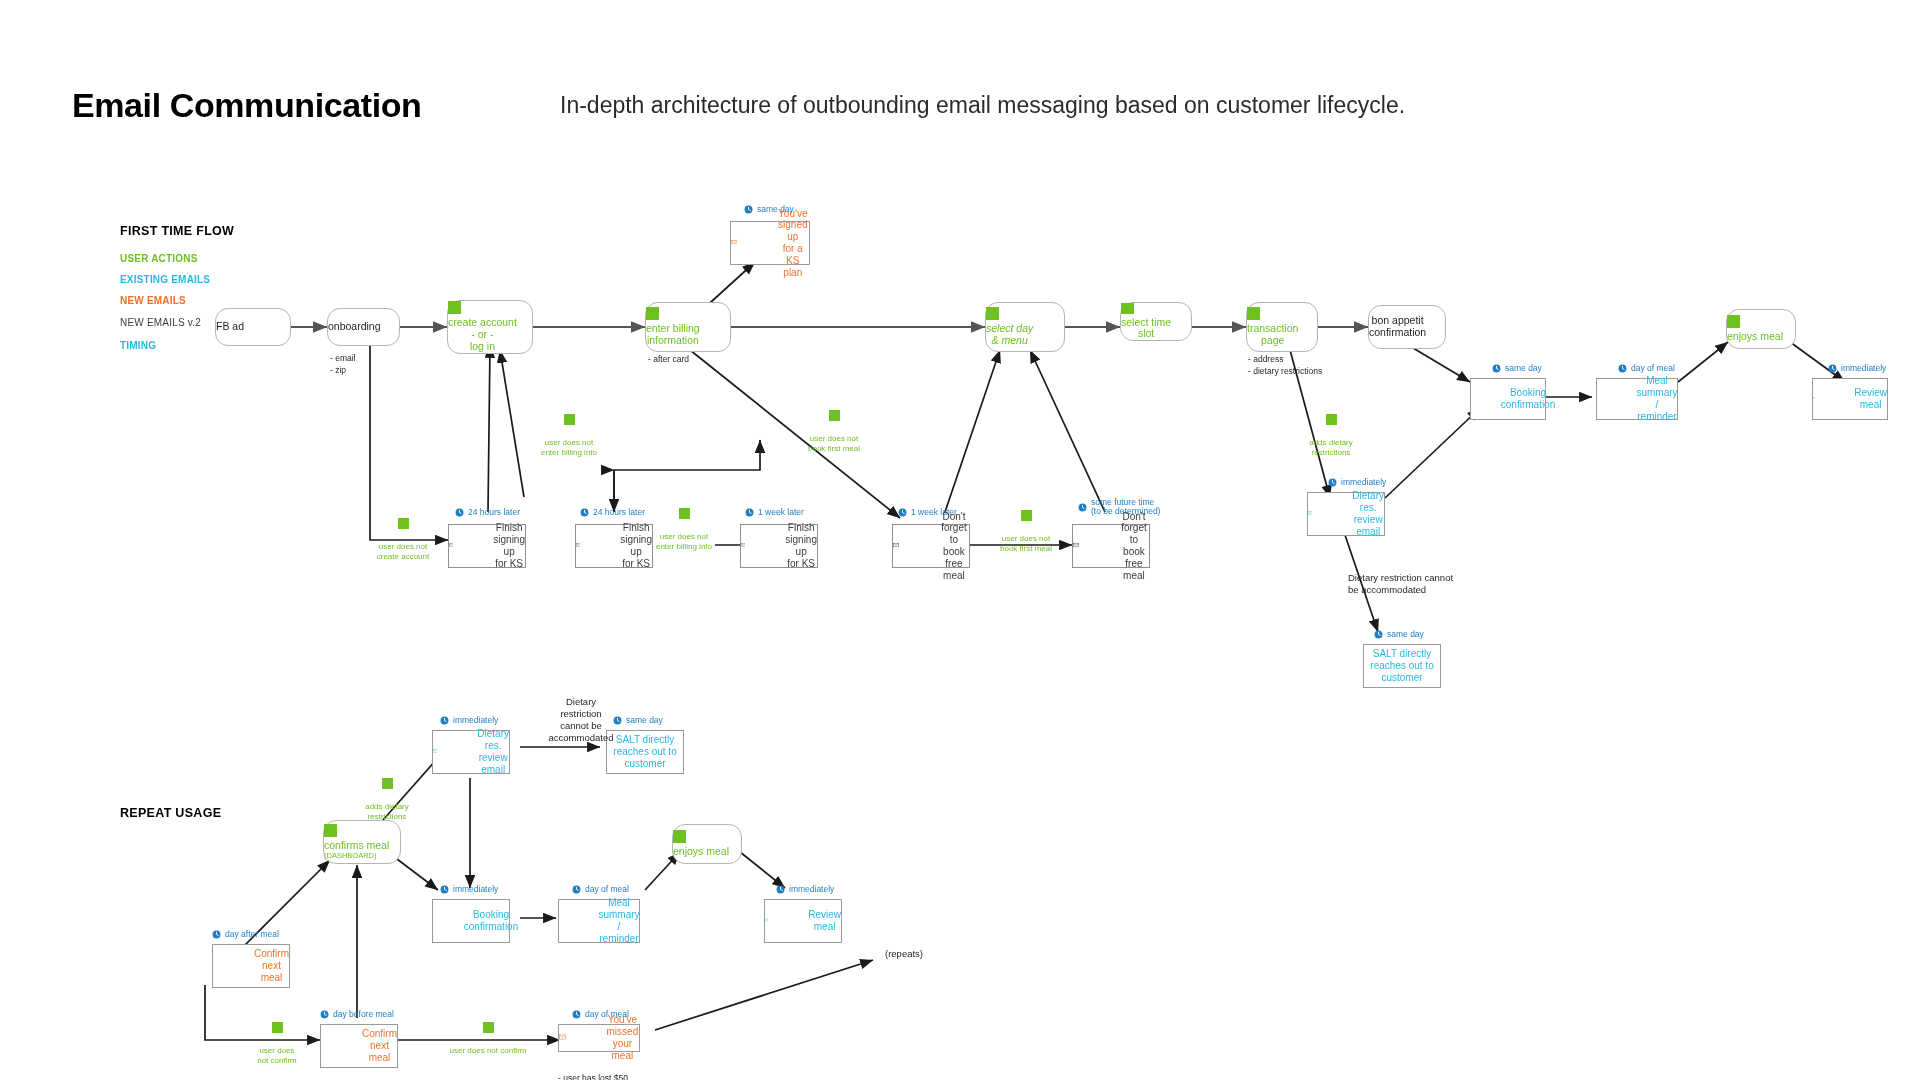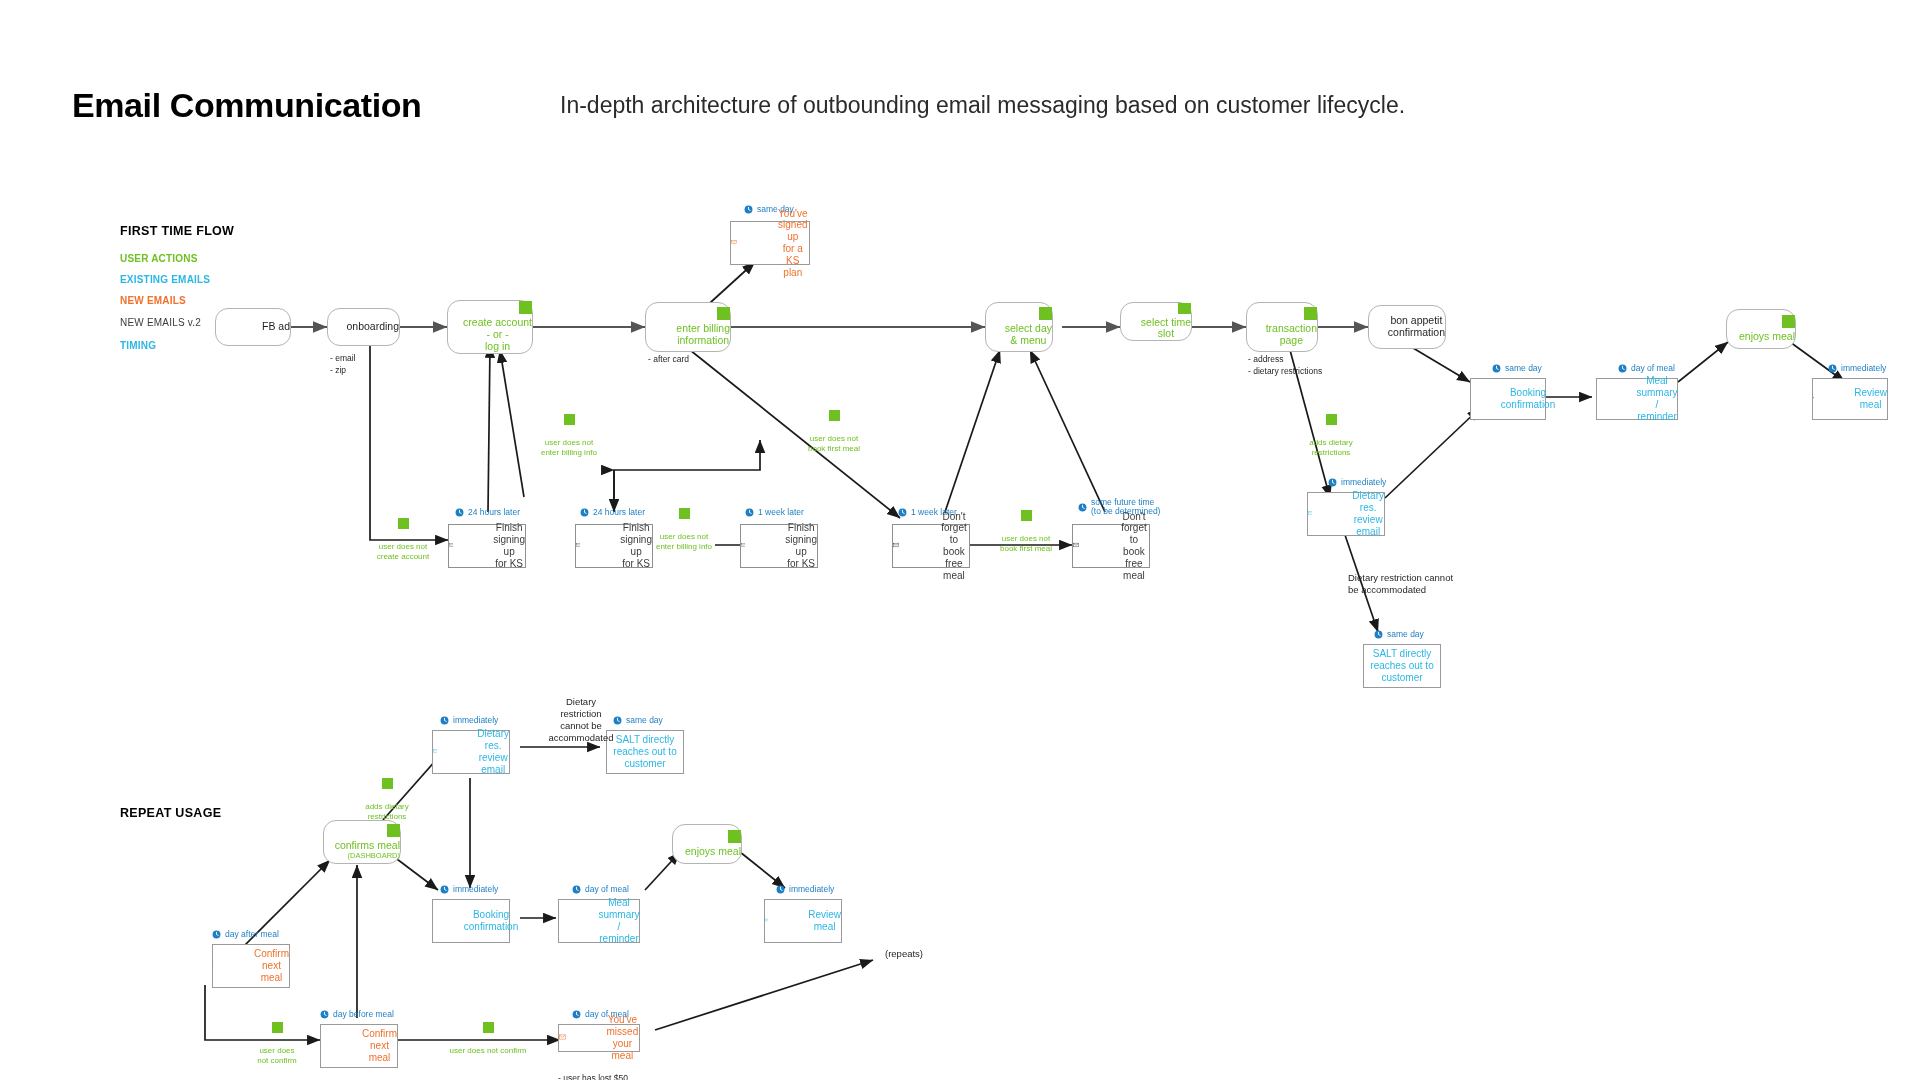--- a/index.html
+++ b/index.html
@@ -32,21 +32,21 @@
     position:absolute;font-size:10px;font-weight:600;letter-spacing:0.2px;
     white-space:nowrap;
   }
 
   
   .node{position:absolute;box-sizing:border-box;}
 
   
   .bubble{
     border:1.3px solid #b4b4b4;border-radius:13px;background:#fff;
-    display:flex;flex-direction:column;align-items:flex-end;justify-content:center;
+    display:flex;flex-direction:column;align-items:flex-start;justify-content:center;
     text-align:center;line-height:1.12;
   }
   .bubble .swatch{
     width:13px;height:13px;background:#6ec121;margin-bottom:3px;display:block;
   }
   .bubble .txt{font-size:10.5px;color:#6ec121;white-space:pre-line;}
   .bubble.plain .txt{color:#231f20;font-size:10.5px;}
   .bubble .sub{font-size:7.5px;color:#6ec121;}
 
   
@@ -212,21 +212,21 @@
 log in</span>
   </div>
 
   <div class="node bubble" style="left:645px;top:302px;width:86px;height:50px;">
     <span class="swatch"></span>
     <span class="txt">enter billing
 information</span>
   </div>
   <div class="bullet-note" style="left:648px;top:353px;">- after card</div>
 
-  <div class="node bubble" style="left:985px;top:302px;width:68px;height:50px;">
+  <div class="node bubble" style="left:985px;top:302px;width:80px;height:50px;font-style:italic;">
     <span class="swatch"></span>
     <span class="txt">select day
 &amp; menu</span>
   </div>
 
   <div class="node bubble" style="left:1120px;top:302px;width:72px;height:39px;">
     <span class="swatch"></span>
     <span class="txt">select time
 slot</span>
   </div>

